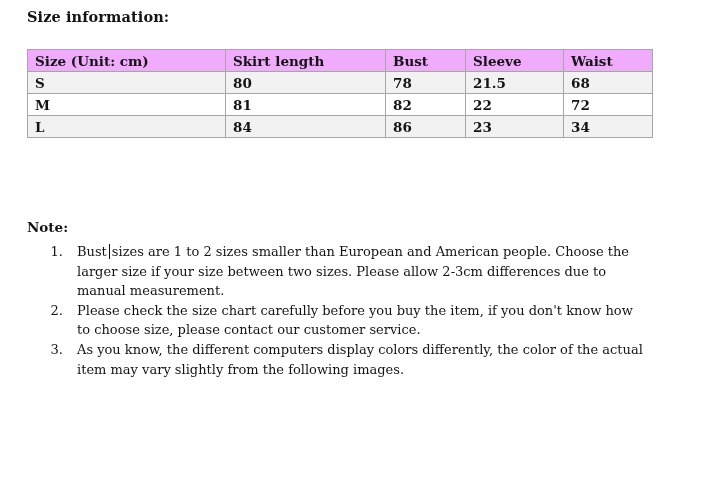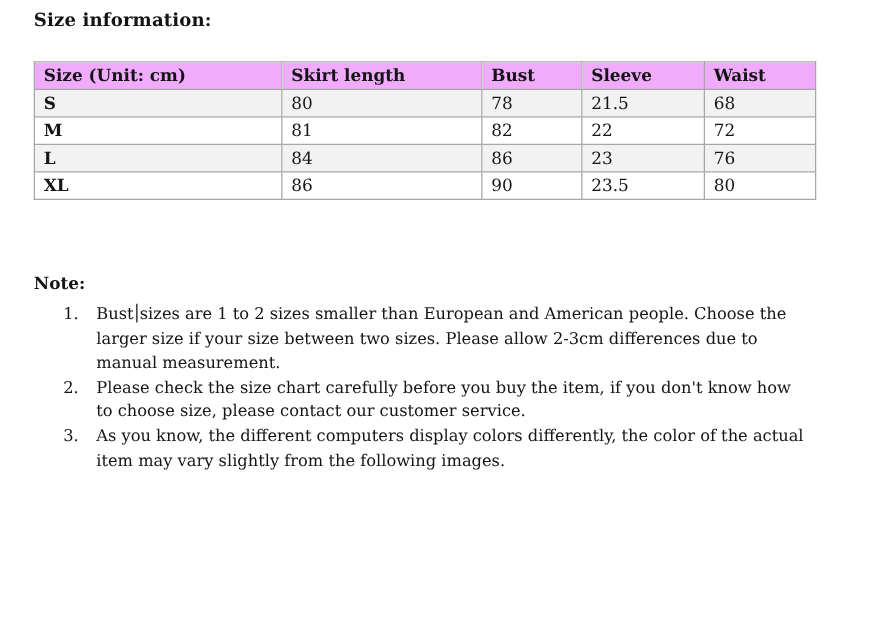--- a/index.html
+++ b/index.html
@@ -34,21 +34,21 @@
     table-layout: fixed;
     width: 625px;
     font-size: 13.5px;
   }
   table.size-table td, table.size-table th {
     border: 1px solid #a6a6a6;
     height: 21px;
     padding: 0 4px 0 7px;
     text-align: left;
     vertical-align: middle;
-    font-weight: normal;
+    font-weight: bold;
     overflow: hidden;
     white-space: nowrap;
   }
   table.size-table th { font-weight: bold; background: #f0abfc; }
   table.size-table td.size-col { font-weight: bold; }
   table.size-table tbody tr:nth-child(odd) td { background: #f2f2f2; }
   table.size-table tbody tr:nth-child(even) td { background: #ffffff; }
   .note-heading {
     position: absolute;
     left: 27px;
@@ -119,28 +119,21 @@
         <td>81</td>
         <td>82</td>
         <td>22</td>
         <td>72</td>
       </tr>
       <tr>
         <td class="size-col">L</td>
         <td>84</td>
         <td>86</td>
         <td>23</td>
-        <td>76</td>
-      </tr>
-      <tr>
-        <td class="size-col">XL</td>
-        <td>86</td>
-        <td>90</td>
-        <td>23.5</td>
-        <td>80</td>
+        <td>34</td>
       </tr>
     </tbody>
   </table>
 
   <div class="note-heading">Note:</div>
 
   <div class="notes-list">
     <div class="note-item">
       <span class="note-number">1.</span>
       <div class="note-text">

